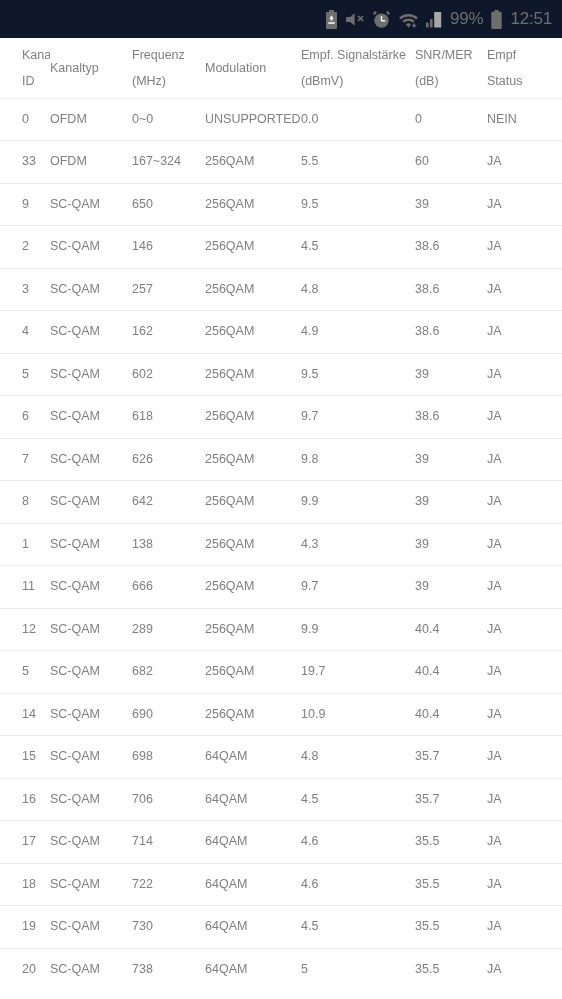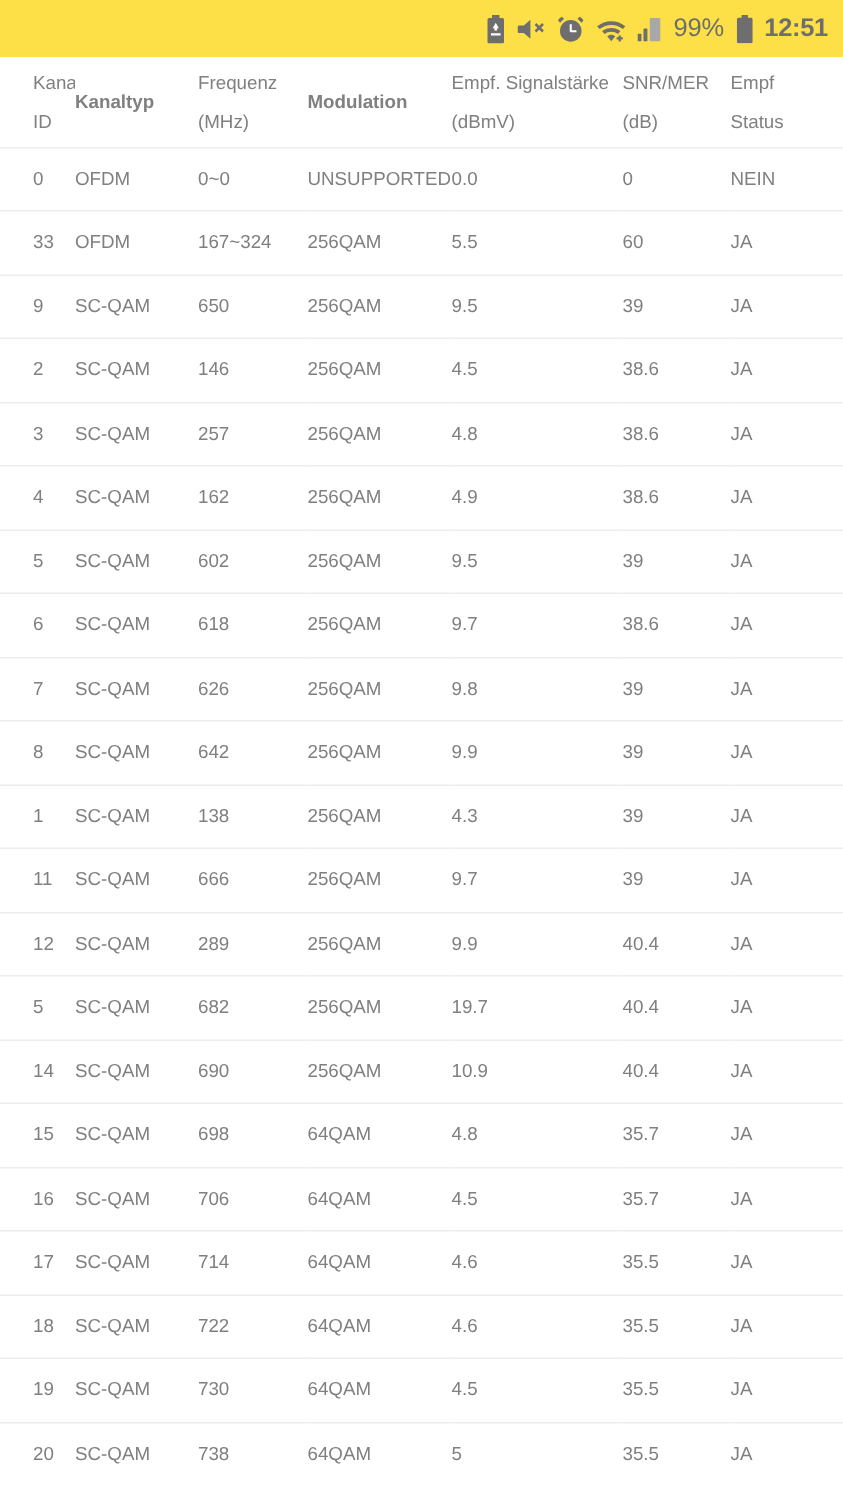--- a/index.html
+++ b/index.html
@@ -19,21 +19,21 @@
 
   
   .status-bar {
     height: 38px;
     width: 100%;
     box-sizing: border-box;
     display: flex;
     align-items: center;
     justify-content: flex-end;
     padding: 0 10px 0 0;
-    background: #fde047;
+    background: #0f172a;
     color: #6e6e6e;
   }
   .status-bar .sb-icon {
     display: inline-flex;
     align-items: center;
     justify-content: center;
     margin-left: 7px;
     flex: 0 0 auto;
   }
   .status-bar svg { display: block; }
@@ -43,21 +43,20 @@
     margin-left: 8px;
     color: #6e6e6e;
     white-space: nowrap;
   }
   .sb-clock {
     font-size: 17px;
     letter-spacing: -0.2px;
     margin-left: 7px;
     color: #6e6e6e;
     white-space: nowrap;
-    font-weight: bold;
   }
 
   
   .table-wrap {
     width: 100%;
     box-sizing: border-box;
   }
   table.channel-table {
     width: 100%;
     border-collapse: collapse;
@@ -95,21 +94,21 @@
   thead th .hl {
     display: block;
     height: 26px;
     line-height: 26px;
   }
   thead th .hl2 { display: block; height: 26px; line-height: 26px; }
   
   thead th.mid {
     vertical-align: middle;
   }
-  thead th.mid .hl { height: auto; line-height: normal; font-weight: bold; }
+  thead th.mid .hl { height: auto; line-height: normal; }
 
   tbody tr {
     height: 41.5px;
     border-top: 1px solid #ededed;
   }
   tbody td {
     font-size: 12.5px;
     color: #7d7d7d;
     line-height: 41.5px;
   }

